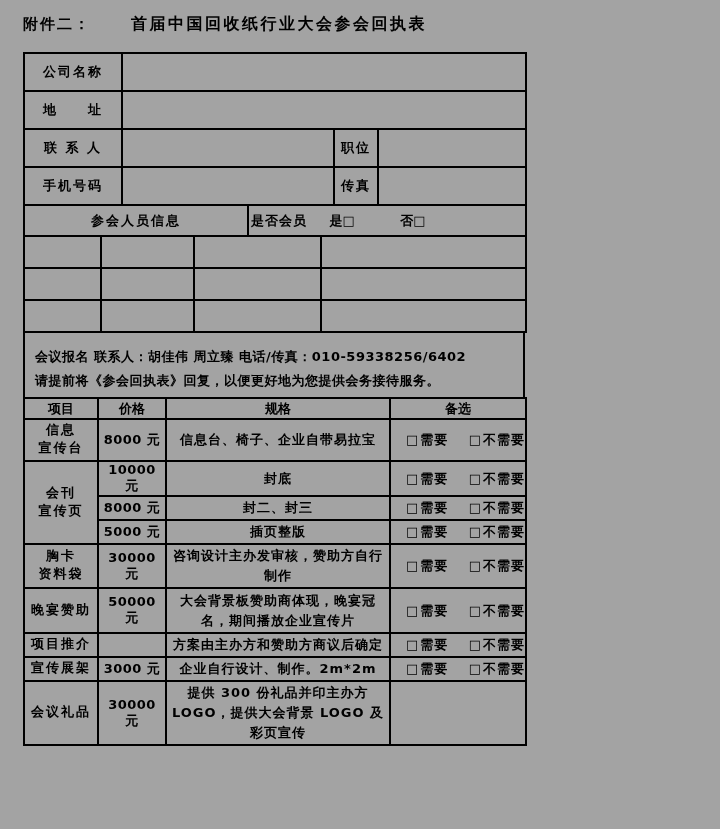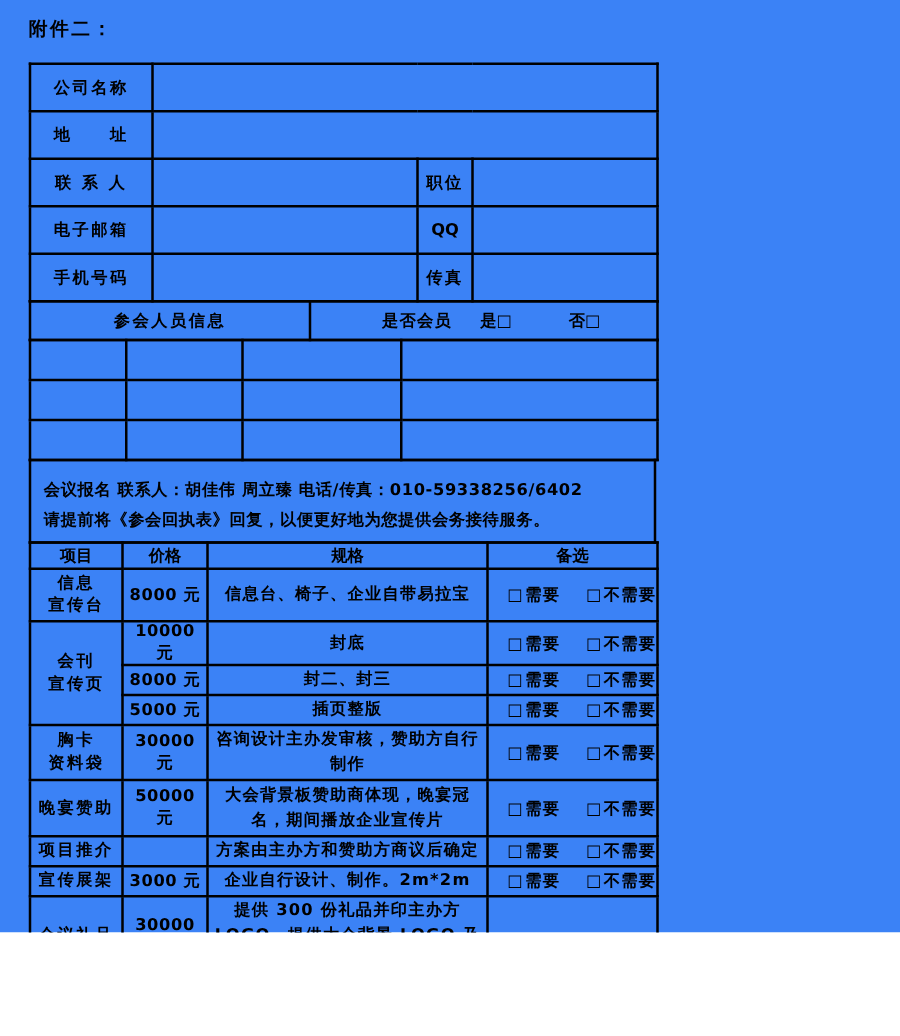--- a/index.html
+++ b/index.html
@@ -1,37 +1,37 @@
 <!DOCTYPE html>
 <html><head>
 <meta charset="utf-8">
 <style>
   html,body { margin:0; padding:0; background:#ffffff; }
   .page {
-    position:relative; width:720px; height:746px; background:#3b82f6;
+    position:relative; width:720px; height:829px; background:#a3a3a3;
     font-family:"DejaVu Sans", sans-serif; font-weight:700; color:#000;
   }
   .content { position:absolute; left:23px; top:14px; width:502px; }
 
   .hdr { display:flex; align-items:baseline; white-space:nowrap; }
   .attach { font-size:15px; letter-spacing:2px; }
   .doc-title { margin-left:40px; font-size:16px; letter-spacing:2.5px; }
 
   table { border-collapse:collapse; table-layout:fixed; width:502px; margin-top:-2px; }
   table.first { margin-top:17px; }
   td { border:2px solid #000; padding:0; font-size:13px; font-weight:700;
        text-align:center; vertical-align:middle; overflow:hidden; }
 
   
   .t1 tr { height:38px;margin-top:12px; }
   .lbl { letter-spacing:2px; }
 
   
   .t2 tr { height:31px; }
-  .t2 .member-right { text-align:center; padding-left:13px; white-space:nowrap; }
+  .t2 .member-right { text-align:left; padding-left:2px; white-space:nowrap; }
   .memq { margin-right:18px; letter-spacing:1px; }
   .memopt { margin-right:40px; }
 
   
   .t3 tr.hd { height:37px; }
   .t3 tr.empty { height:32px; }
   .t3 td { letter-spacing:1px; }
 
   
   .block td { text-align:left; vertical-align:top; padding:12px 8px 2px 10px;
@@ -59,20 +59,21 @@
   .r9  { height:48px; }
 </style>
 </head>
 <body>
 
 <div class="page">
   <div class="content">
 
     <div class="hdr">
       <span class="attach">附件二：</span>
+      <span class="doc-title">首届中国回收纸行业大会参会回执表</span>
     </div>
 
     <table class="t1 first">
       <colgroup>
           <col style="width:98px">
           <col style="width:212px">
           <col style="width:44px">
           <col style="width:148px">
         </colgroup>
       <tbody>
@@ -81,26 +82,20 @@
         <td colspan="3"></td>
       </tr>
       <tr>
         <td class="lbl">地　　址</td>
         <td colspan="3"></td>
       </tr>
       <tr>
         <td class="lbl">联 系 人</td>
         <td></td>
         <td class="lbl">职位</td>
-        <td></td>
-      </tr>
-      <tr>
-        <td class="lbl">电子邮箱</td>
-        <td></td>
-        <td>QQ</td>
         <td></td>
       </tr>
       <tr>
         <td class="lbl">手机号码</td>
         <td></td>
         <td class="lbl">传真</td>
         <td></td>
       </tr>
     </tbody>
       </table>

